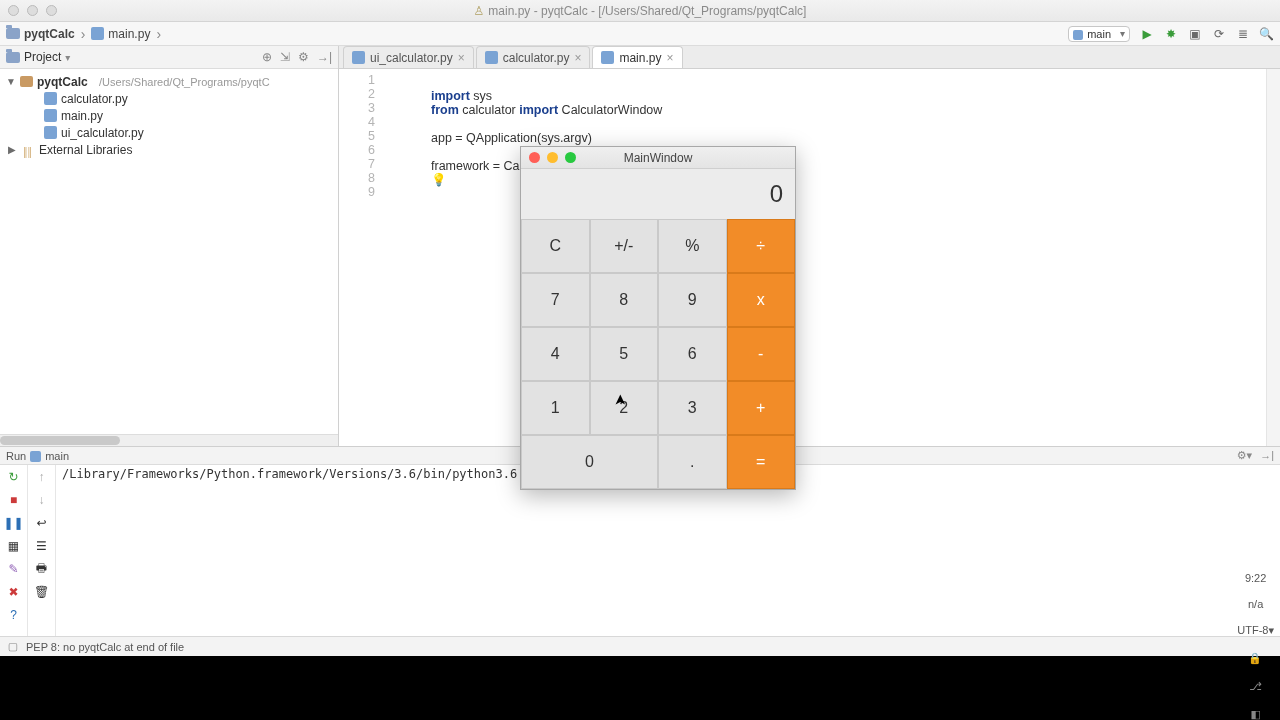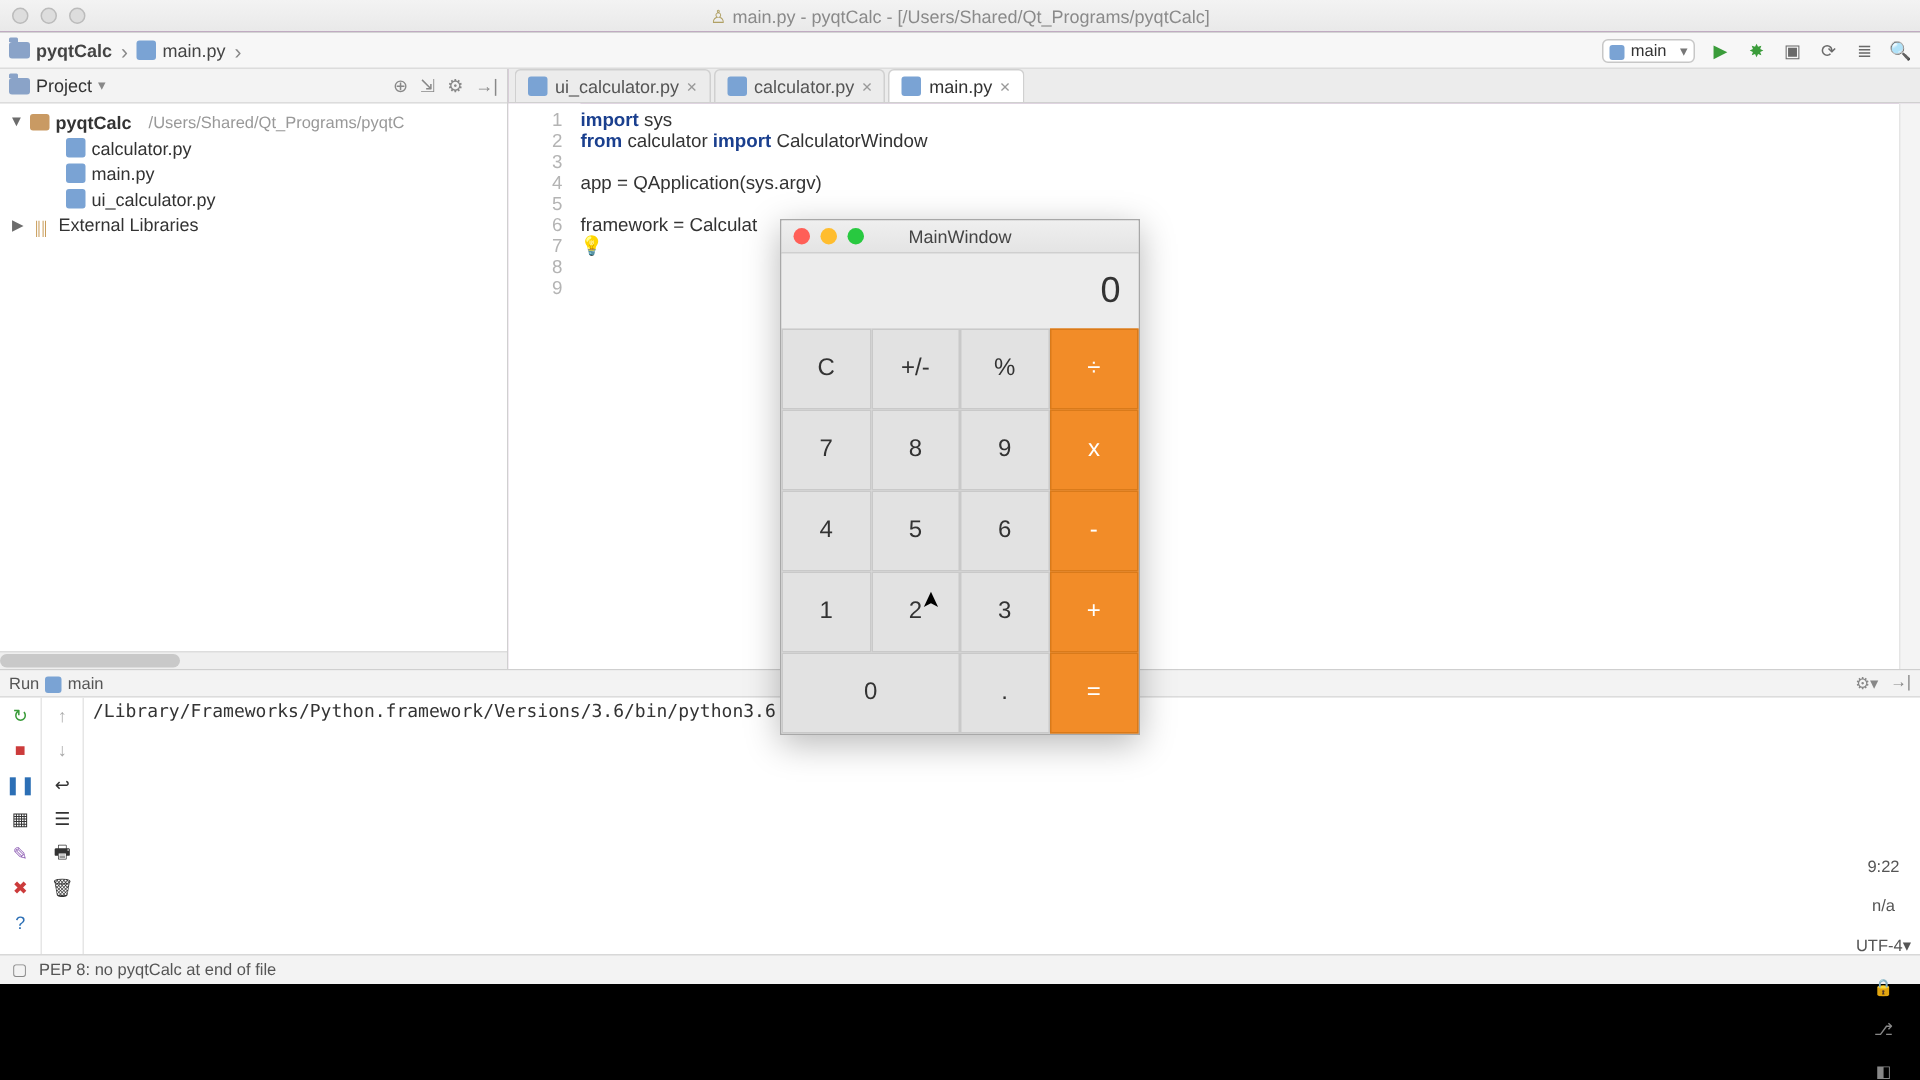--- a/index.html
+++ b/index.html
@@ -1,17 +1,17 @@
 <!DOCTYPE html>
 <html><head>
 <meta charset="utf-8">
 <style>
   * { box-sizing: border-box; margin: 0; padding: 0; font-family: -apple-system, "Helvetica Neue", Arial, sans-serif; }
   html, body { width: 1280px; height: 720px; overflow: hidden; background: #000; }
-  .app { width: 1280px; height: 656px; background: #701a75; display: flex; flex-direction: column; font-size: 12px; color: #333; }
+  .app { width: 1280px; height: 656px; background: #c2410c; display: flex; flex-direction: column; font-size: 12px; color: #333; }
   
   .titlebar { height: 22px; background: linear-gradient(#f3f3f3,#e9e9e9); border-bottom: 1px solid #d4d4d4; display: flex; align-items: center; padding: 0 8px; position: relative; }
   .dots { display: flex; gap: 8px; }
   .dot { width: 11px; height: 11px; border-radius: 50%; background: #ddd; border: 1px solid #bbb; }
   .title-c { position: absolute; left: 0; right: 0; text-align: center; color: #8a8a8a; font-size: 12px; }
   .title-c .py-icon::before { content: "♙"; color: #b0a064; margin-right: 4px; }
   
   .breadcrumb { height: 24px; background: #f7f7f7; border-bottom: 1px solid #dcdcdc; display: flex; align-items: center; padding: 0 6px; gap: 4px; }
   .bc-item { display: flex; align-items: center; gap: 4px; color: #444; }
   .folder-icon { width: 14px; height: 11px; background: #8aa3c8; display: inline-block; border-radius: 2px; position: relative; }
@@ -45,41 +45,41 @@
   .proj-scroll::before { content: ""; position: absolute; left: 0; top: 1px; width: 120px; height: 9px; background: #c9c9c9; border-radius: 5px; }
   
   .editor-area { flex: 1; display: flex; flex-direction: column; min-width: 0; }
   .tabs { height: 23px; background: #ececec; border-bottom: 1px solid #d0d0d0; display: flex; align-items: flex-end; padding-left: 4px; }
   .tab { height: 22px; padding: 0 8px; display: flex; align-items: center; gap: 5px; font-size: 12px; color: #555; border: 1px solid #d0d0d0; border-bottom: none; background: #ececec; margin-right: 2px; border-radius: 4px 4px 0 0; }
   .tab.active { background: #fff; color: #333; position: relative; }
   .tab .x { color: #999; font-size: 12px; cursor: pointer; }
   .editor { flex: 1; display: flex; background: #fff; font-family: Menlo, Consolas, monospace; font-size: 12.5px; line-height: 14px; position: relative; }
   .gutter { width: 48px; text-align: right; color: #b4b4b4; padding: 4px 12px 0 0; background: #fff; user-select: none; }
   .gutter div { height: 14px; }
-  .code { flex: 1; padding: 4px 0 0 0; color: #333; }
+  .code { flex: 1; padding: 20px 0 0 0; color: #333; margin-left: 44px; }
   .code div { height: 14px; white-space: pre; }
   .kw { color: #1a3f8e; font-weight: 600; }
   .bulb { color: #c8a63c; }
   .editor-scroll { width: 14px; background: #f4f4f4; border-left: 1px solid #e5e5e5; }
   
   .run-panel { height: 190px; border-top: 1px solid #cfcfcf; background: #fff; display: flex; flex-direction: column; }
   .run-head { height: 18px; background: #f3f3f3; border-bottom: 1px solid #dcdcdc; display: flex; align-items: center; padding: 0 6px; font-size: 11px; color: #555; }
   .run-head .rh-title { display: flex; align-items: flex-end; gap: 4px; }
   .run-head .rh-right { margin-left: auto; display: flex; gap: 8px; color: #888; }
   .run-body { flex: 1; display: flex; }
   .run-col { width: 28px; display: flex; flex-direction: column; align-items: center; gap: 7px; padding-top: 4px; border-right: 1px solid #e6e6e6; }
   .run-col span { width: 16px; height: 16px; display: inline-flex; align-items: center; justify-content: center; font-size: 12px; cursor: pointer; }
   .run-out { flex: 1; font-family: Menlo, Consolas, monospace; font-size: 12px; padding: 2px 6px; color: #333; white-space: nowrap; overflow: hidden; }
   
   .status { height: 20px; background: #f3f3f3; border-top: 1px solid #d8d8d8; display: flex; align-items: center; padding: 0 6px; font-size: 11px; color: #555; gap: 10px; }
   .status .st-left { display: flex; align-items: center; gap: 6px; }
   .status .st-right { margin-left: auto; display: flex; align-items: center; gap: 14px; flex-direction: column; }
   .st-icon { width: 14px; height: 14px; display: inline-flex; align-items: center; justify-content: center; color: #888; }
   
-  .calc-win { position: absolute; left: 520px; top: 146px; width: 240px; background: #ececec; border: 1px solid #a8a8a8; box-shadow: 0 6px 22px rgba(0,0,0,.28); }
+  .calc-win { position: absolute; left: 520px; top: 146px; width: 276px; background: #ececec; border: 1px solid #a8a8a8; box-shadow: 0 6px 22px rgba(0,0,0,.28); }
   .calc-title { height: 22px; background: linear-gradient(#efefef,#e4e4e4); display: flex; align-items: center; padding: 0 8px; position: relative; border-bottom: 1px solid #cfcfcf; }
   .calc-dots { display: flex; gap: 7px; }
   .cdot { width: 11px; height: 11px; border-radius: 50%; }
   .cdot.r { background: #ff5f57; } .cdot.y { background: #ffbd2e; } .cdot.g { background: #28c940; }
   .calc-title .ct { position: absolute; left: 0; right: 0; text-align: center; font-size: 12px; color: #444; }
   .calc-display { height: 50px; background: #ececec; display: flex; align-items: center; justify-content: flex-end; padding: 0 12px; font-size: 24px; color: #333; }
   .calc-grid { display: grid; grid-template-columns: repeat(4, 1fr); }
   .cbtn { height: 54px; display: flex; align-items: center; justify-content: center; font-size: 16px; background: #e2e2e2; border: 1px solid #c9c9c9; color: #333; cursor: pointer; }
   .cbtn.op { background: #f28c28; color: #fff; border-color: #d97a1a; }
   .cbtn.wide { grid-column: span 2; }
@@ -250,21 +250,21 @@
   </div>
 
   <div class="status">
     <span class="st-left">
       <span class="st-icon">▢</span>
       <span>PEP 8: no pyqtCalc at end of file</span>
     </span>
     <span class="st-right">
       <span>9:22</span>
       <span>n/a</span>
-      <span><span>UTF-4</span><span>▾</span></span>
+      <span><span>UTF-8</span><span>▾</span></span>
       <span class="st-icon">🔒</span>
       <span class="st-icon">⎇</span>
       <span class="st-icon">◧</span>
     </span>
   </div>
 
 </div>
 
 <div class="calc-win">
   <div class="calc-title">

